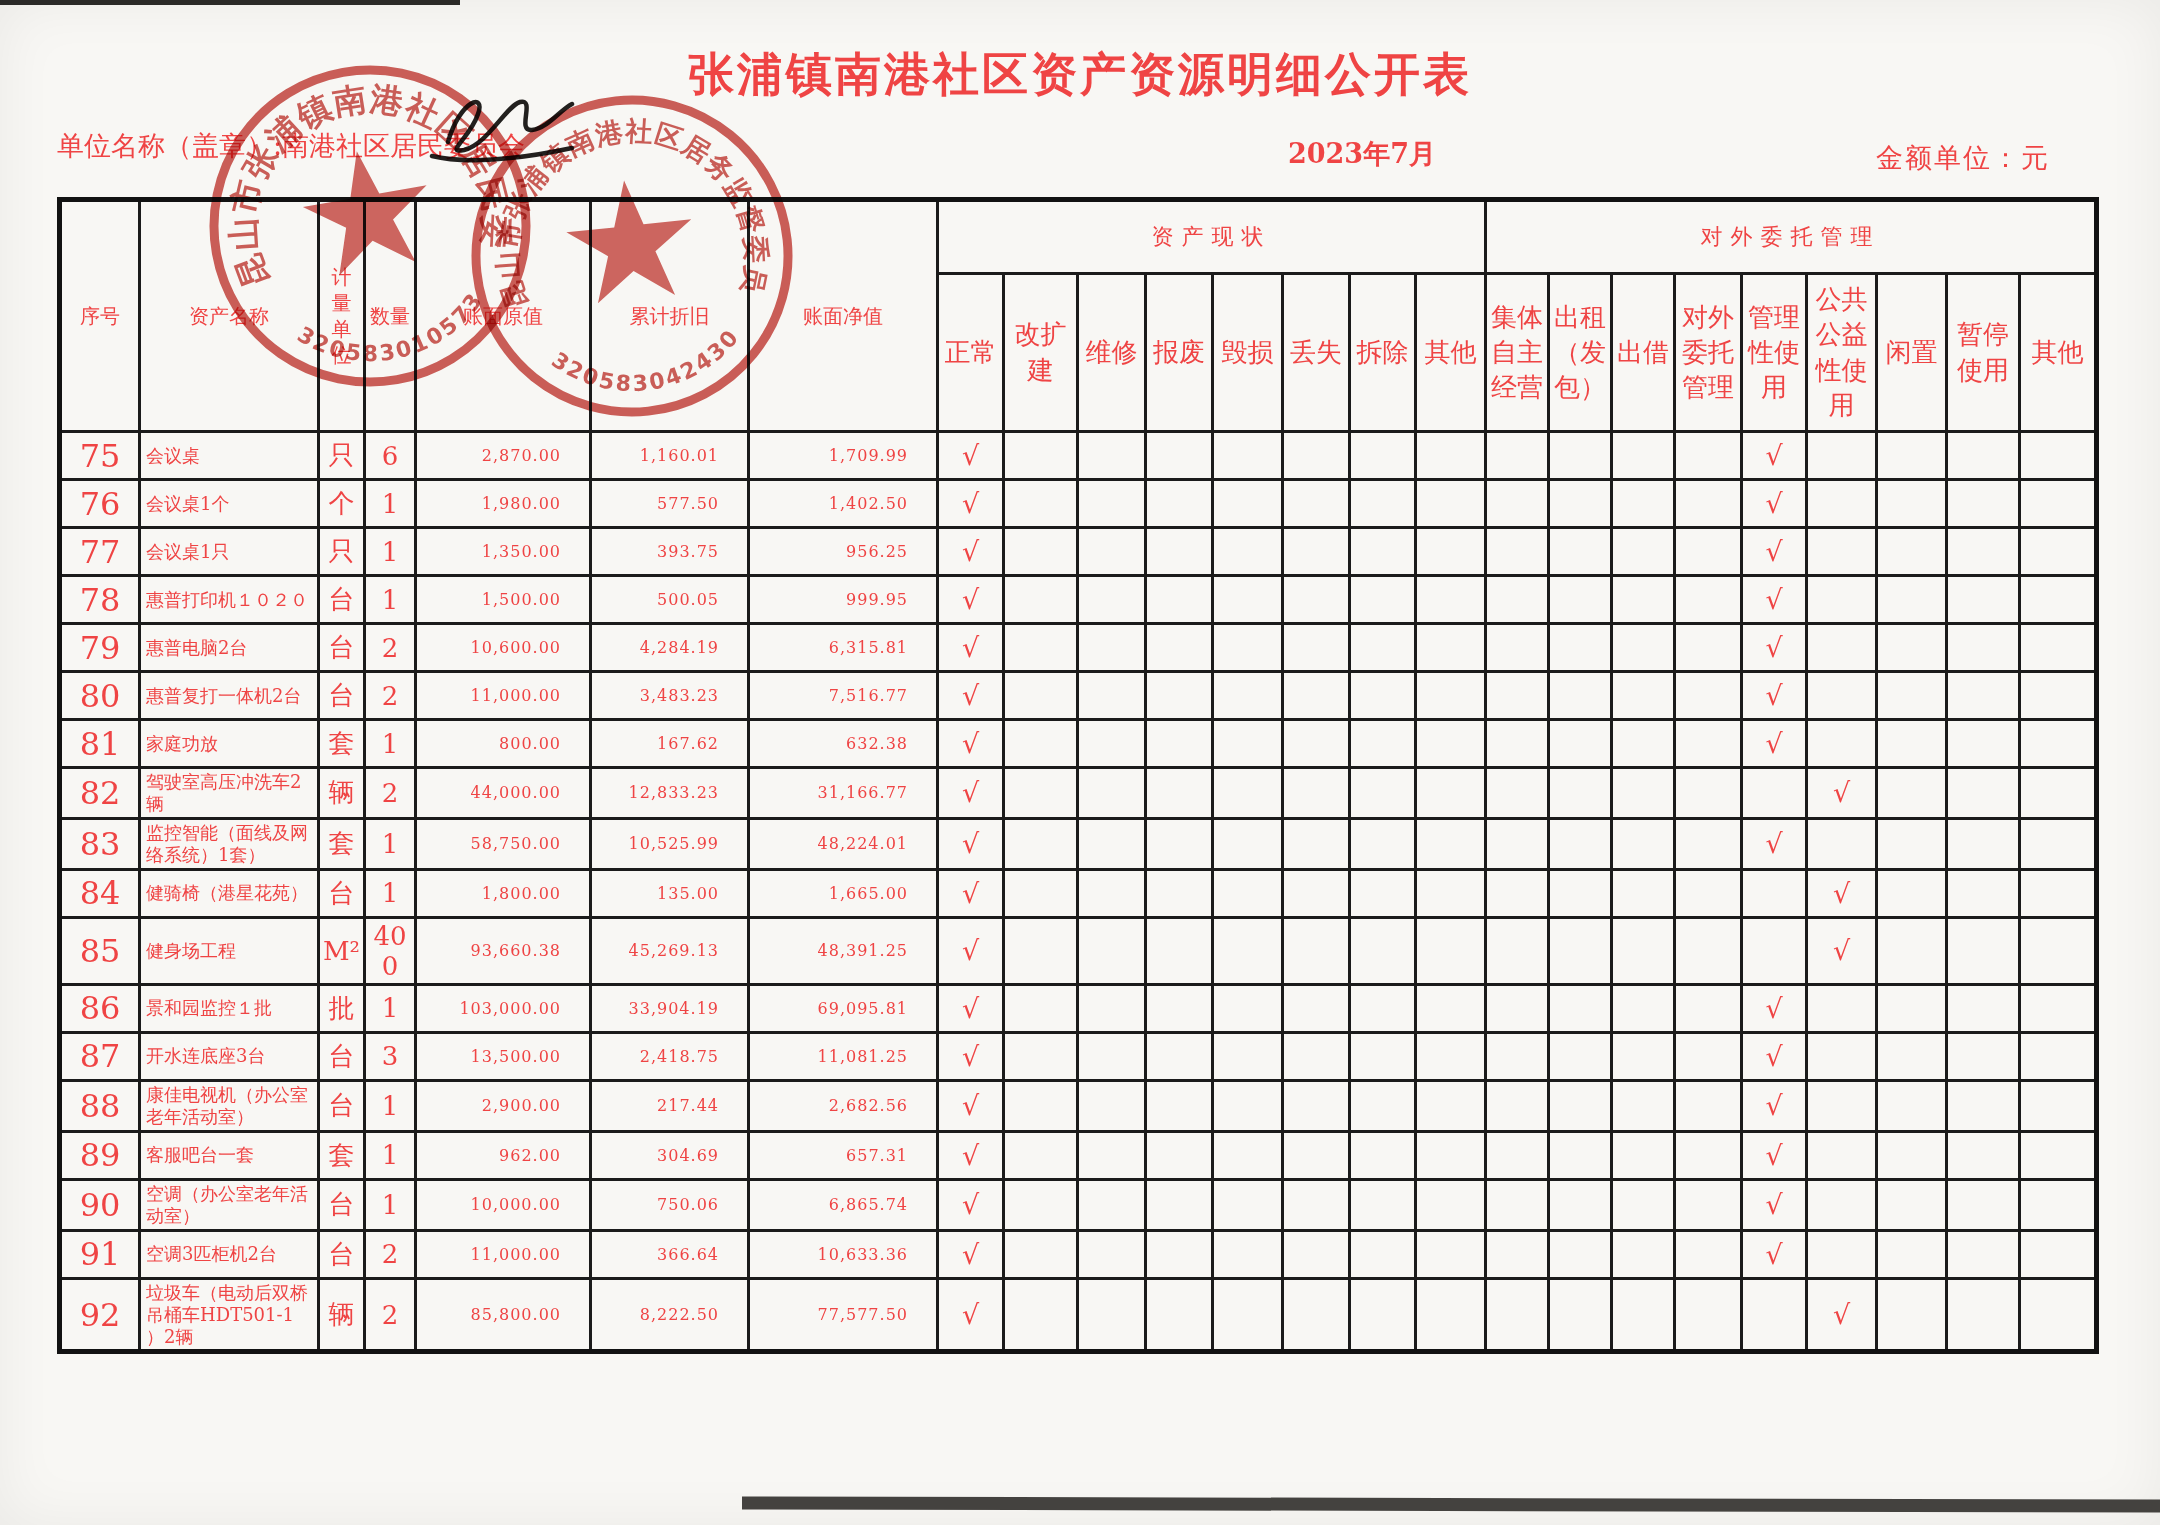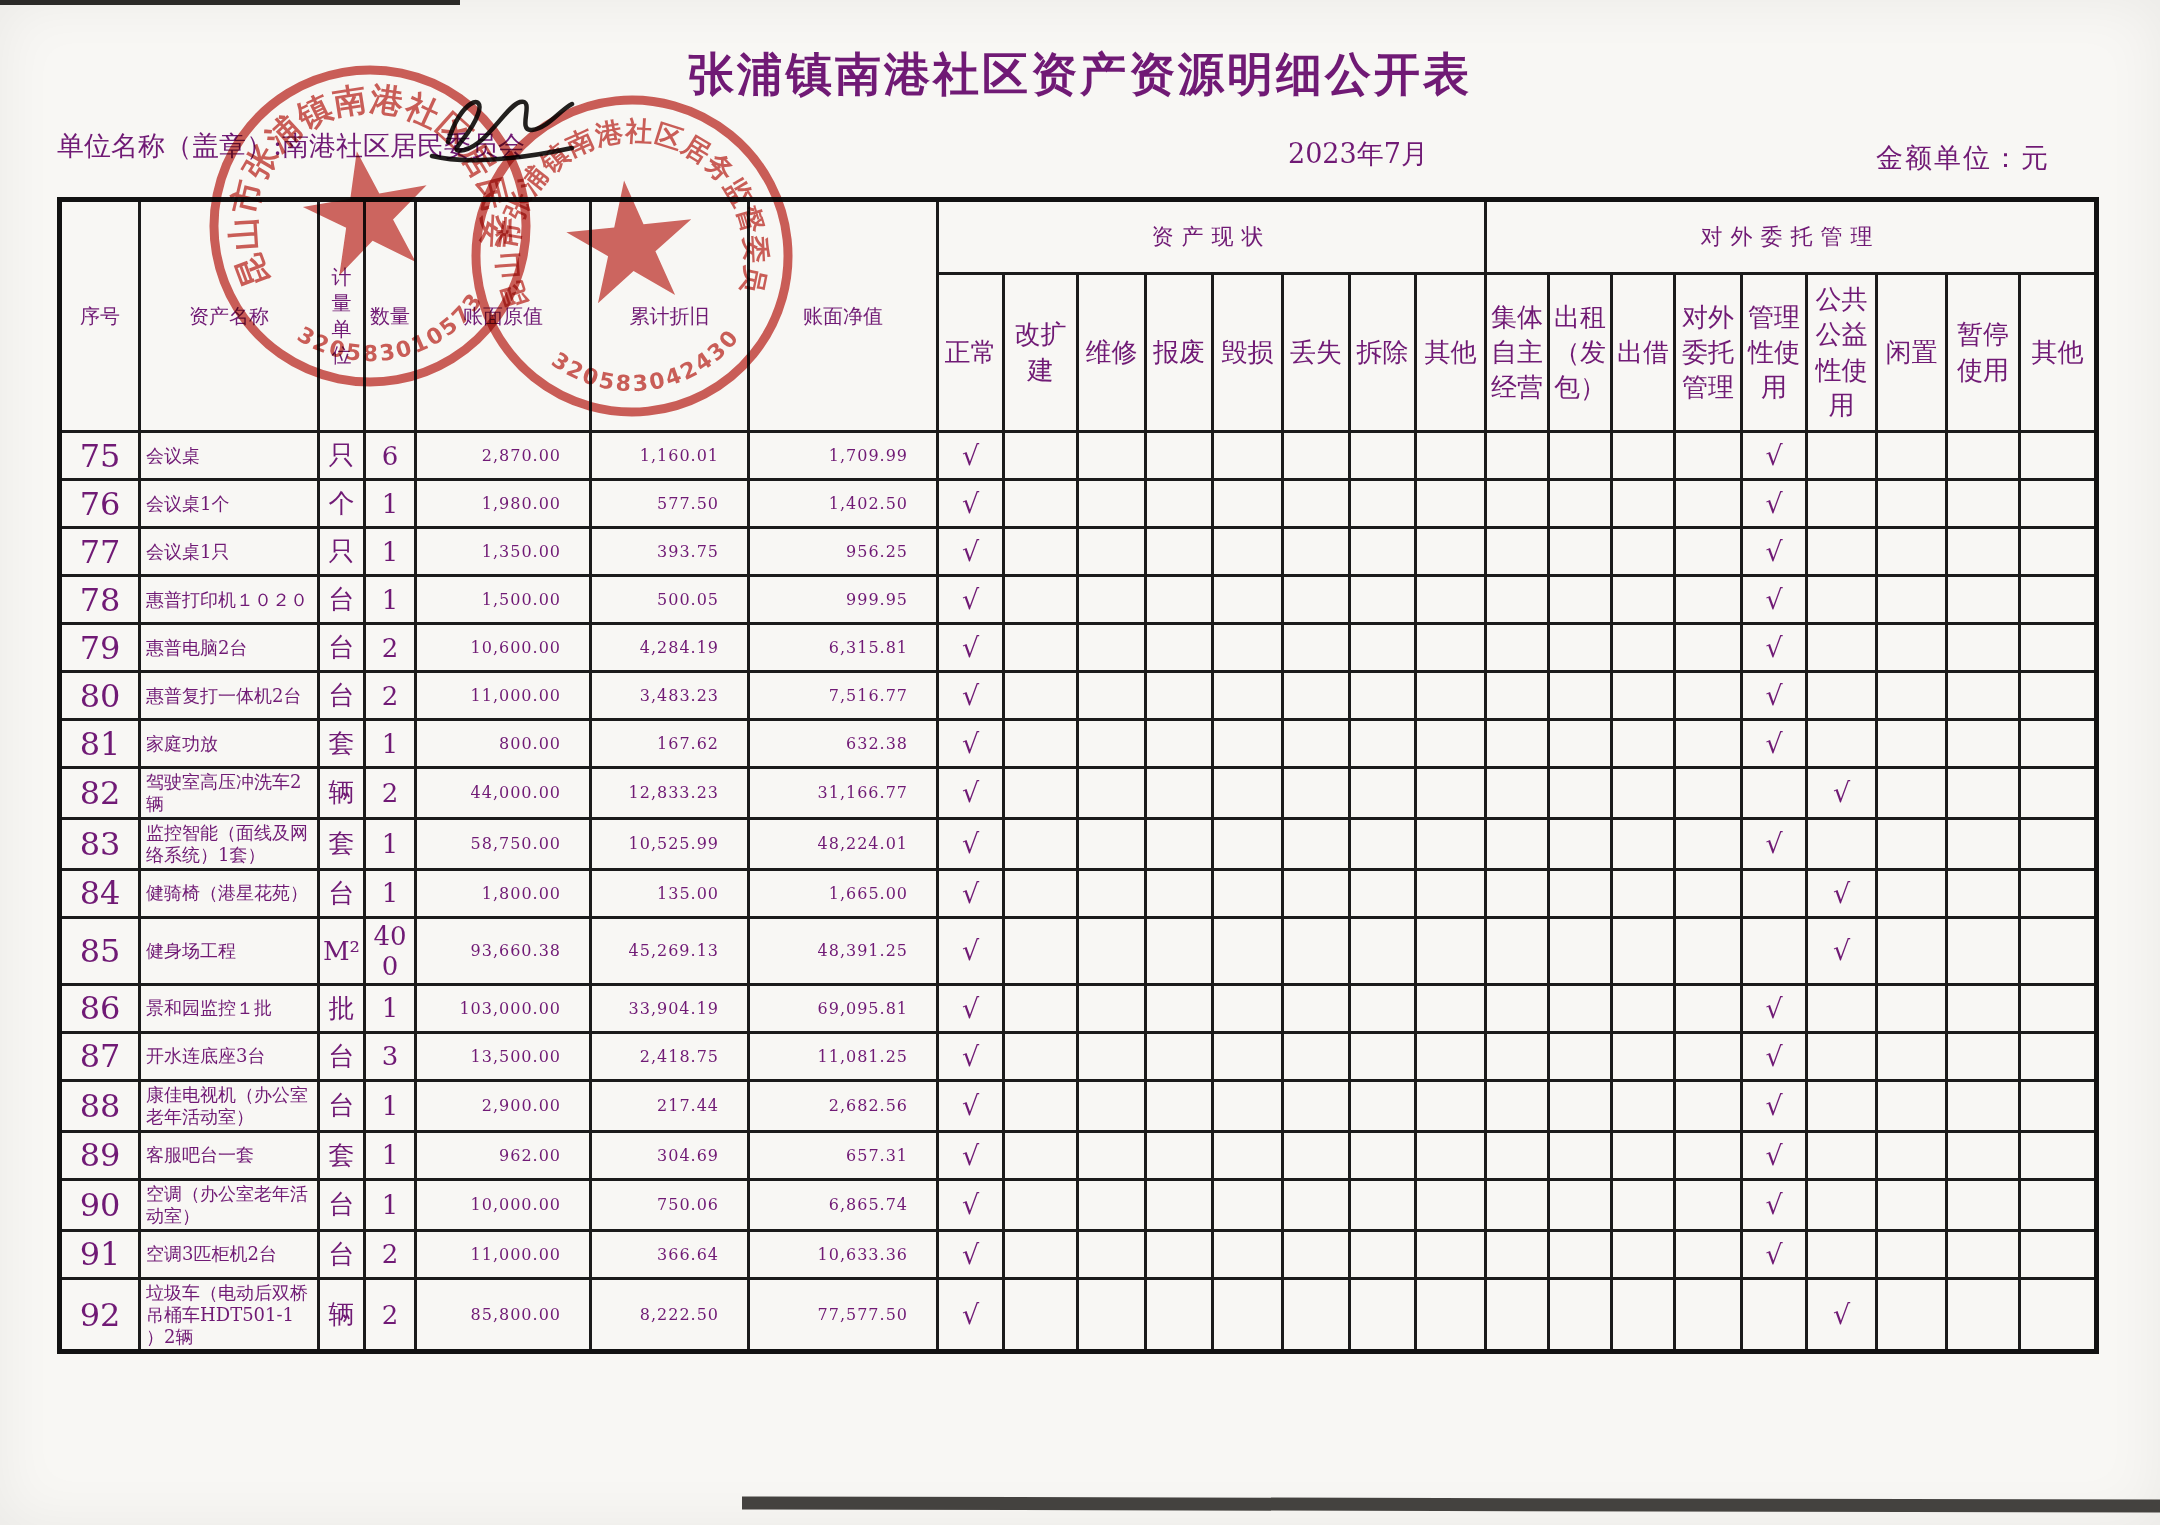--- a/index.html
+++ b/index.html
@@ -1,23 +1,23 @@
 <!DOCTYPE html>
 <html><head>
 <meta charset="utf-8">
 <style>
   html,body{margin:0;padding:0;background:#e8e7e4;}
   .page{position:relative;width:2160px;height:1525px;background:#f8f7f4;
-        font-family:"DejaVu Serif","Liberation Serif",serif;color:#701a75;overflow:hidden;
+        font-family:"DejaVu Serif","Liberation Serif",serif;color:#ef4444;overflow:hidden;
         box-shadow:inset 0 0 60px rgba(0,0,0,0.06);}
   .title{position:absolute;top:44px;left:0;right:0;text-align:center;
          font-size:46px;font-weight:bold;letter-spacing:3px;}
   .meta{position:absolute;font-size:27px;white-space:nowrap;}
   #meta-unit{left:57px;top:128px;}
-  #meta-date{left:1288px;top:136px;}
+  #meta-date{left:1288px;top:136px;font-weight:bold;}
   #meta-amount{left:1876px;top:140px;letter-spacing:2px;}
   table.asset{position:absolute;left:57px;top:197px;width:2037px;border-collapse:collapse;
         table-layout:fixed;border:5px solid #121212;}
   th,td{border:3px solid #1b1b1b;padding:2px;text-align:center;vertical-align:middle;
         font-weight:normal;word-break:break-all;line-break:anywhere;}
   thead th{font-size:20px;line-height:1.3;}
   tr.h1{height:74px;}
   tr.h2{height:158px;}
   tr.h2 th{font-size:26px;line-height:1.35;}
   th.group{font-size:22px;letter-spacing:8px;}

